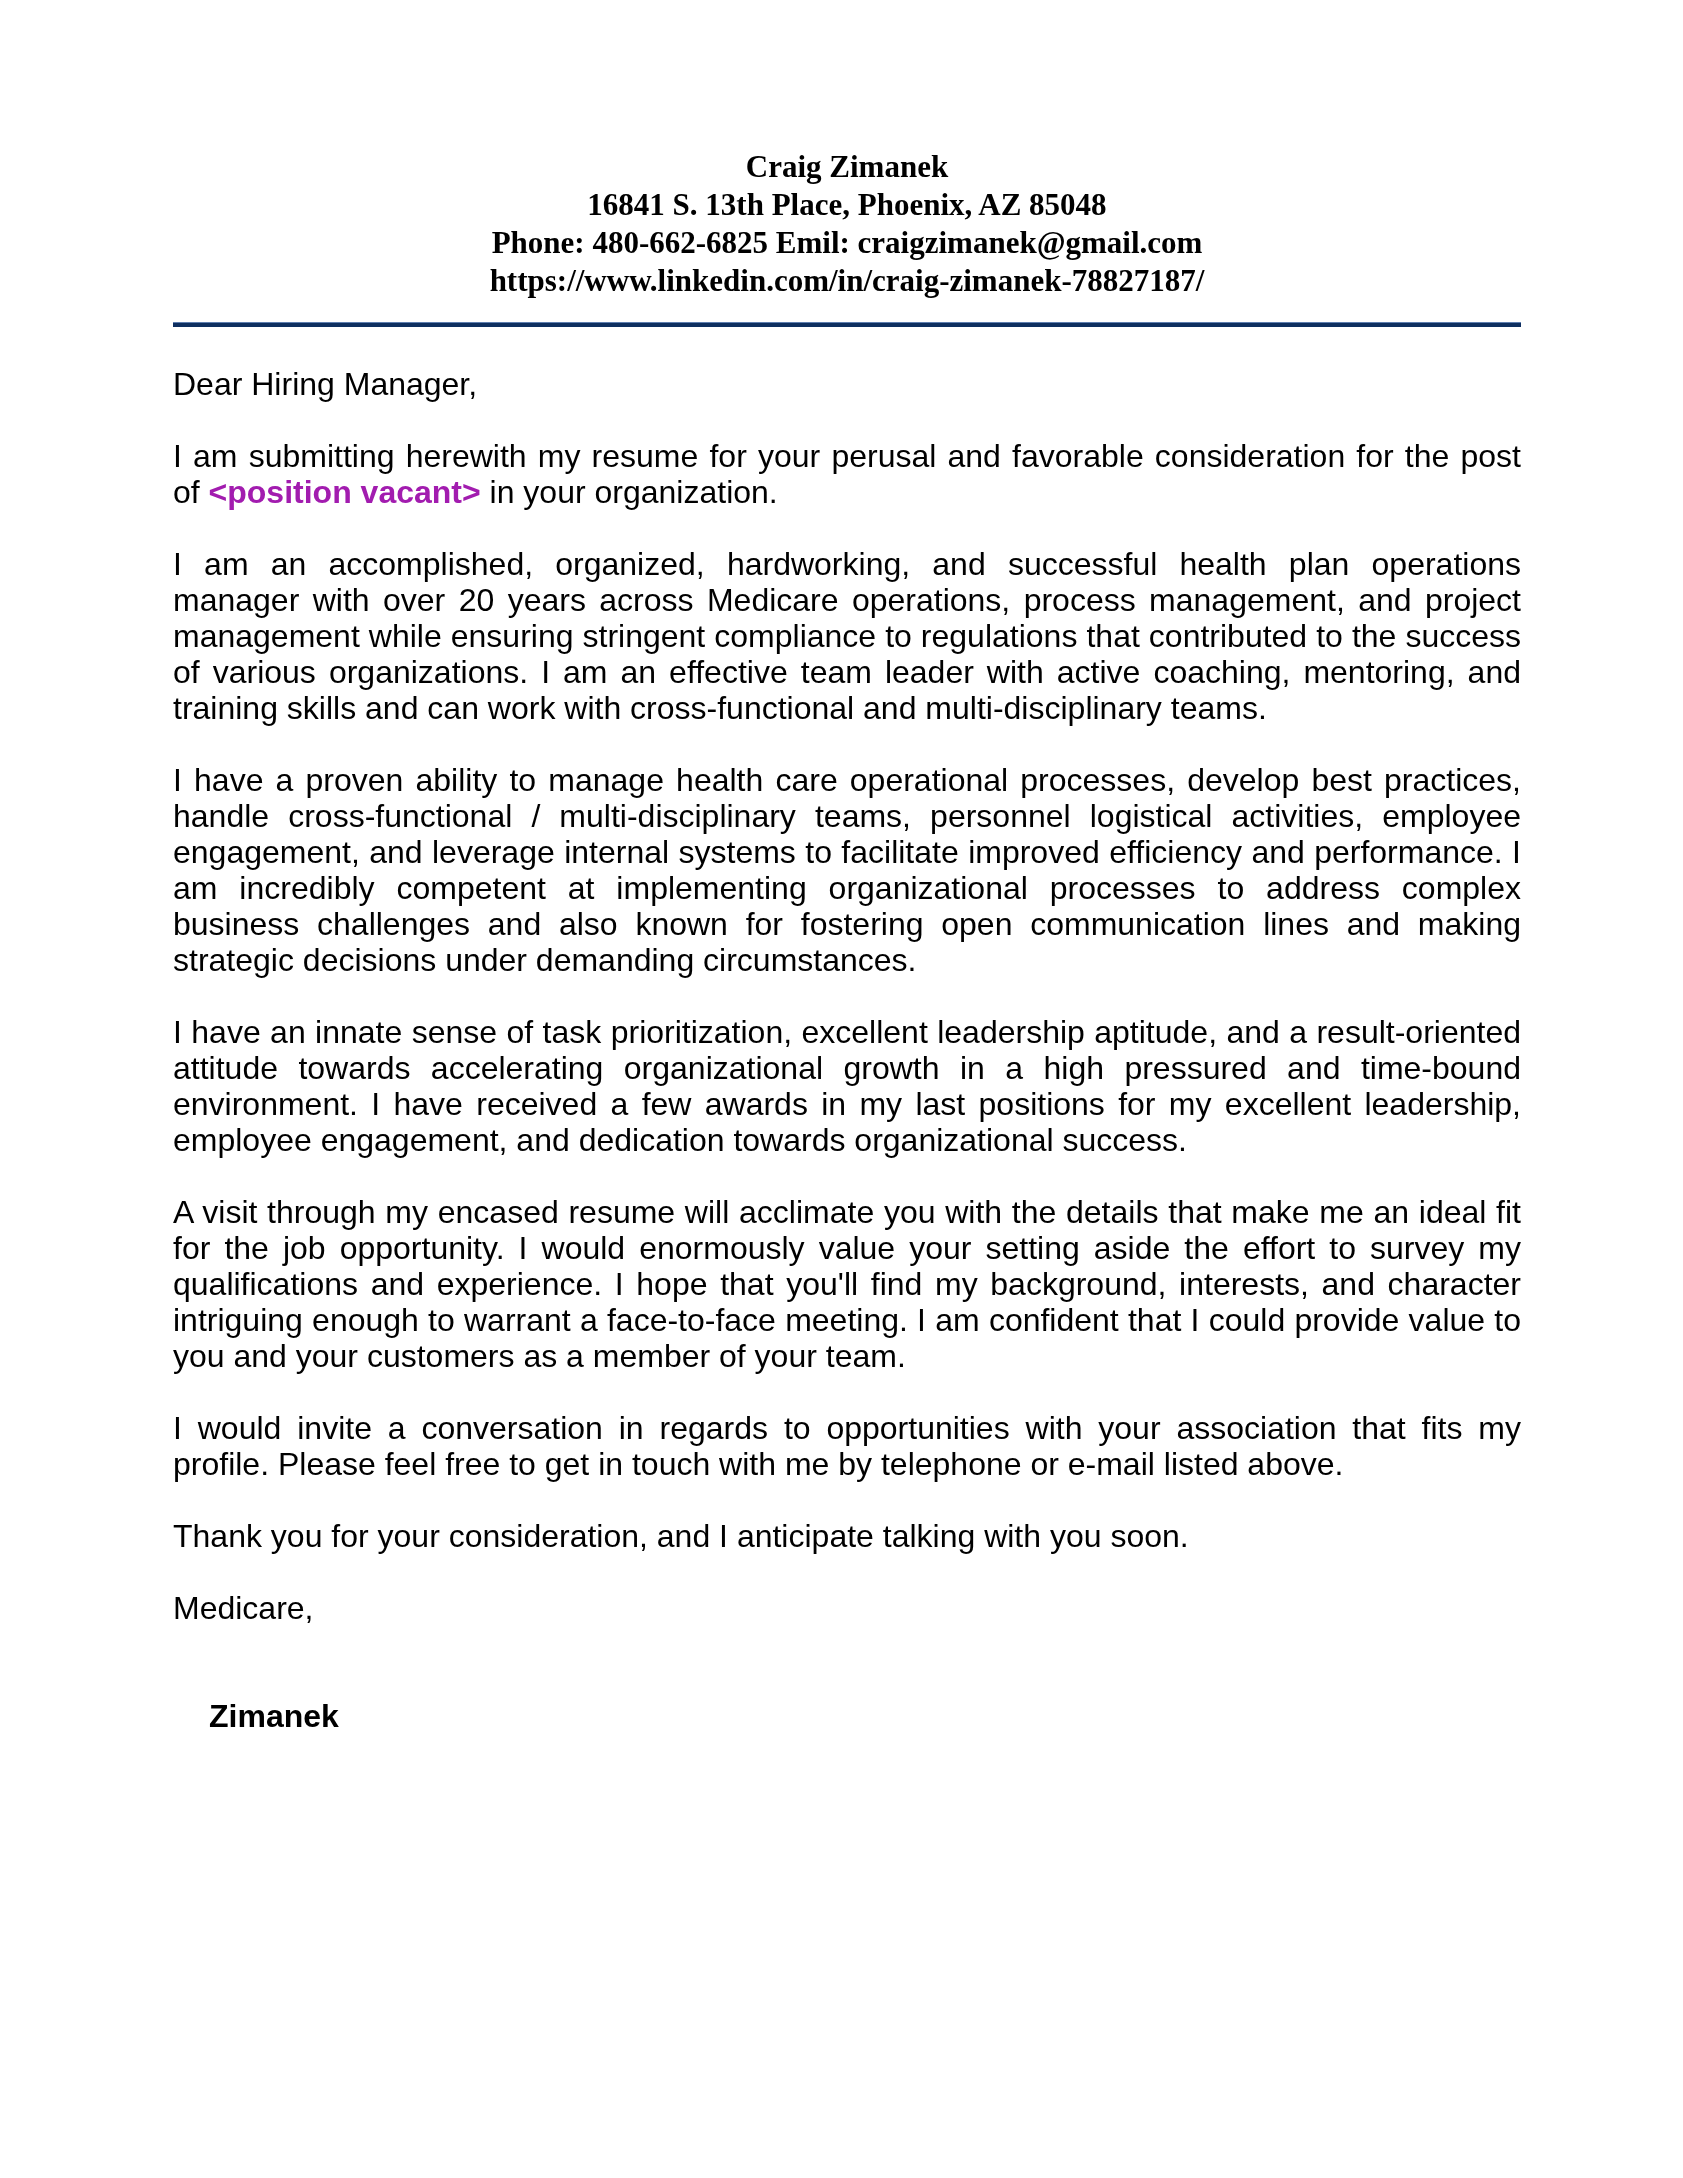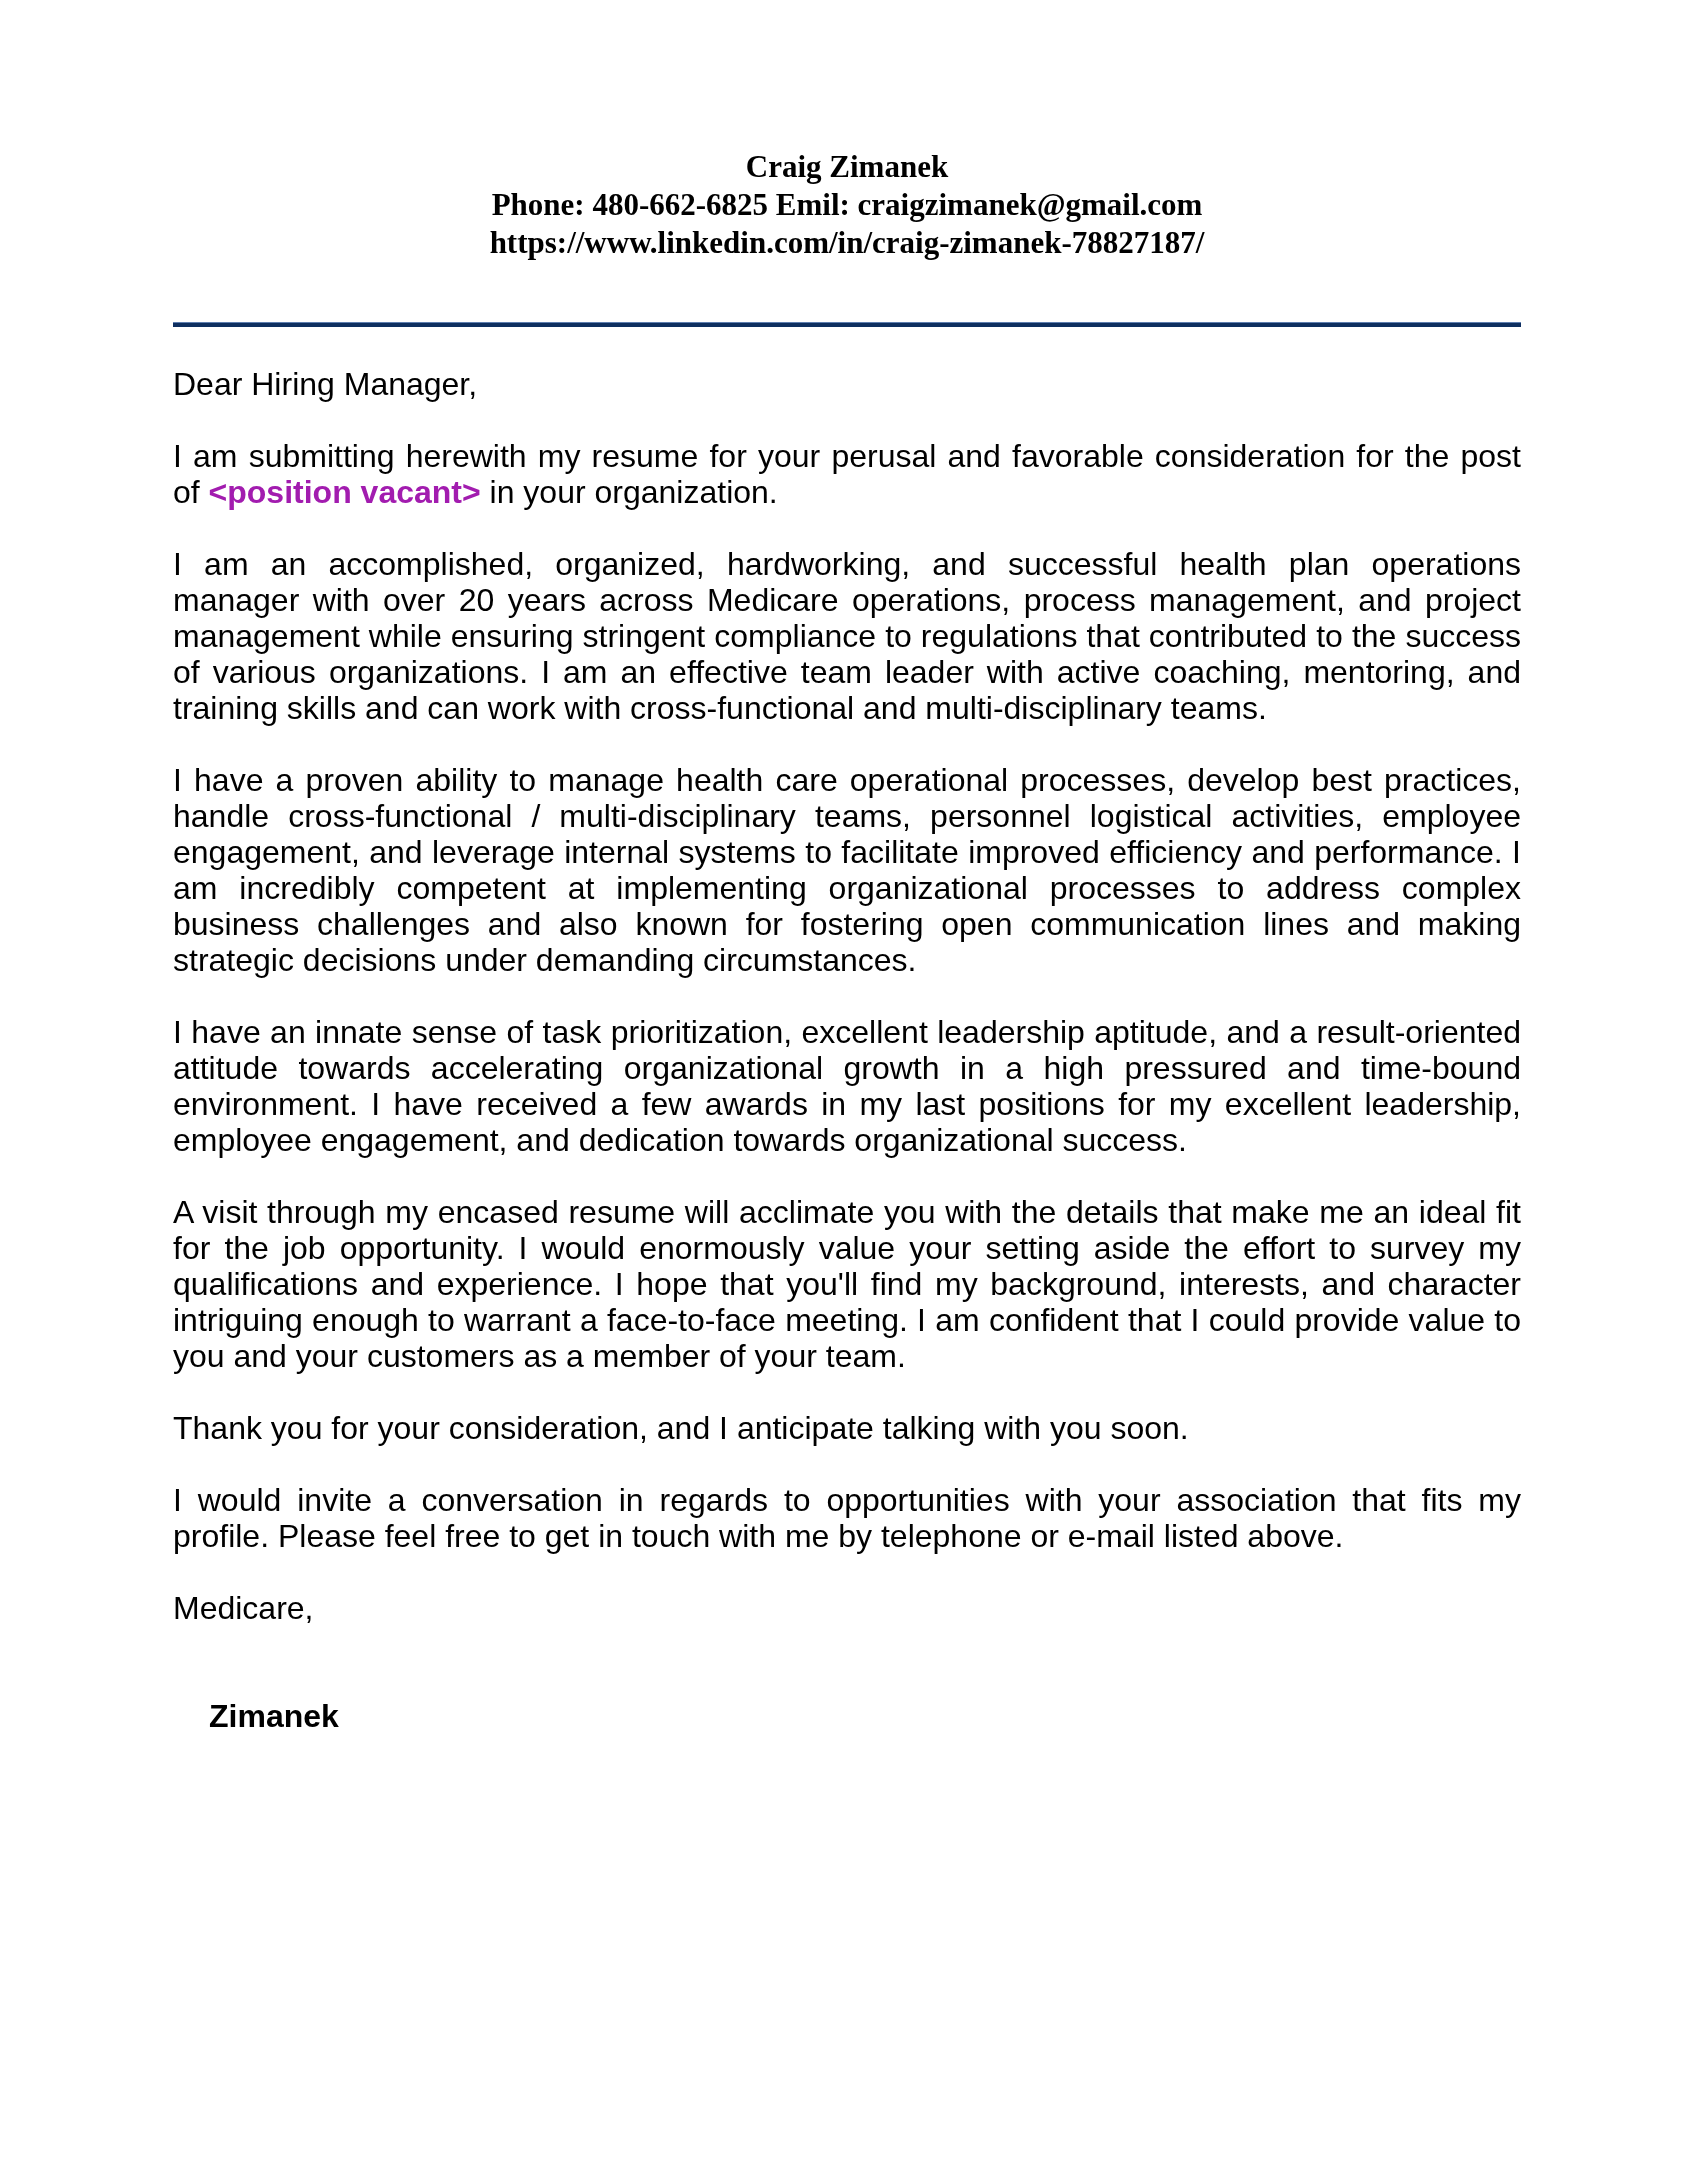--- a/index.html
+++ b/index.html
@@ -26,33 +26,34 @@
     .closing { margin-bottom: 36px; }
     .signature-gap { height: 36px; }
     .signature { font-weight: bold; margin-left: 36px; }
   </style>
 </head>
 <body>
 
 <div class="page">
   <div class="header">
     <div>Craig Zimanek</div>
+    <div>16841 S. 13th Place, Phoenix, AZ 85048</div>
     <div>Phone: 480-662-6825 Emil: craigzimanek@gmail.com</div>
     <div>https://www.linkedin.com/in/craig-zimanek-78827187/</div>
   </div>
 
   <div class="rule"></div>
 
   <div class="body">
     <p>Dear Hiring Manager,</p>
     <p><span>I am submitting herewith my resume for your perusal and favorable consideration for the post of </span><span class="placeholder">&lt;position vacant&gt;</span><span> in your organization.</span></p>
     <p>I am an accomplished, organized, hardworking, and successful health plan operations manager with over 20 years across Medicare operations, process management, and project management while ensuring stringent compliance to regulations that contributed to the success of various organizations. I am an effective team leader with active coaching, mentoring, and training skills and can work with cross-functional and multi-disciplinary teams.</p>
     <p>I have a proven ability to manage health care operational processes, develop best practices, handle cross-functional / multi-disciplinary teams, personnel logistical activities, employee engagement, and leverage internal systems to facilitate improved efficiency and performance. I am incredibly competent at implementing organizational processes to address complex business challenges and also known for fostering open communication lines and making strategic decisions under demanding circumstances.</p>
     <p>I have an innate sense of task prioritization, excellent leadership aptitude, and a result-oriented attitude towards accelerating organizational growth in a high pressured and time-bound environment. I have received a few awards in my last positions for my excellent leadership, employee engagement, and dedication towards organizational success.</p>
     <p>A visit through my encased resume will acclimate you with the details that make me an ideal fit for the job opportunity. I would enormously value your setting aside the effort to survey my qualifications and experience. I hope that you'll find my background, interests, and character intriguing enough to warrant a face-to-face meeting. I am confident that I could provide value to you and your customers as a member of your team.</p>
+    <p>I would invite a conversation in regards to opportunities with your association that fits my profile. Please feel free to get in touch with me by telephone or e-mail listed above.</p>
     <p>Thank you for your consideration, and I anticipate talking with you soon.</p>
-    <p>I would invite a conversation in regards to opportunities with your association that fits my profile. Please feel free to get in touch with me by telephone or e-mail listed above.</p>
     <p class="closing">Medicare,</p>
     <div class="signature-gap"></div>
     <div class="signature">Zimanek</div>
   </div>
 </div>
 
 
 </body></html>

